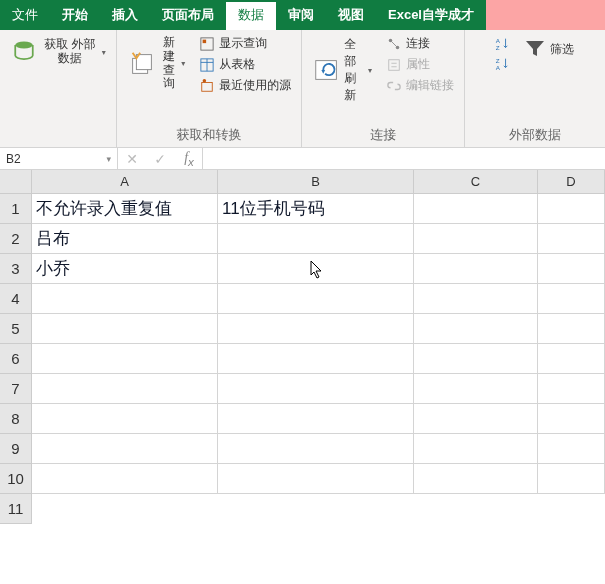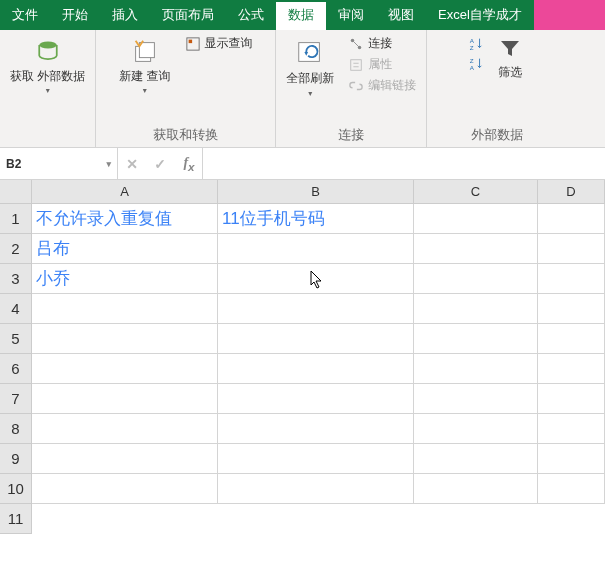--- a/index.html
+++ b/index.html
@@ -1,71 +1,70 @@
 <!DOCTYPE html>
 <html><head>
 <meta charset="utf-8">
 <style>
   * { margin: 0; padding: 0; box-sizing: border-box; font-family: "Microsoft YaHei", "Segoe UI", sans-serif; }
   body { background: #fff; width: 605px; height: 584px; overflow: hidden; }
 
   
-  .tabs { background: #ec4899; display: flex; align-items: stretch; height: 30px; font-size: 13px; color: #fff; }
+  .tabs { background: #fca5a5; display: flex; align-items: stretch; height: 30px; font-size: 13px; color: #fff; }
   .tab { padding: 6px 12px; background: #107c41; cursor: pointer; }
   .tab.file { background: #107c41; }
   .tab.active { background: #fff; color: #107c41; border-top: 2px solid #107c41; padding-top: 4px; }
-  .tab.inactive { background: #107c41; }
+  .tab.inactive { background: #107c41; font-weight: bold; }
 
   
   .ribbon { background: #f3f2f1; border-bottom: 1px solid #d4d4d4; height: 118px; display: flex; }
   .group { border-right: 1px solid #d4d4d4; padding: 4px 6px 2px 6px; display: flex; flex-direction: column; align-items: center; justify-content: space-between; }
   .group-body { display: flex; align-items: flex-start; gap: 6px; flex: 1; }
   .group-label { font-size: 13px; color: #666; text-align: center; padding: 2px 0 1px 0; }
-  .big-btn { display: flex; flex-direction: column; align-items: center; gap: 2px; font-size: 12px; color: #333; padding: 2px 4px; cursor: pointer; min-width: 48px; }
+  .big-btn { display: flex; flex-direction: row; align-items: center; gap: 2px; font-size: 12px; color: #333; padding: 2px 4px; cursor: pointer; min-width: 48px; }
   .big-btn .caret { font-size: 8px; color: #666; }
   .small-col { display: flex; flex-direction: column; gap: 2px; }
   .small-btn { display: flex; align-items: center; gap: 4px; font-size: 12px; color: #333; padding: 1px 4px; cursor: pointer; white-space: nowrap; }
   .small-btn.disabled { color: #aaa; }
   .icon-box { width: 32px; height: 32px; display: flex; align-items: center; justify-content: center; }
   .icon-sm { width: 16px; height: 16px; display: flex; align-items: center; justify-content: center; }
 
   
-  .fx-row { display: flex; border-bottom: 1px solid #d4d4d4; height: 32px; background: #fff; font-weight: bold; }
+  .fx-row { display: flex; border-bottom: 1px solid #d4d4d4; height: 22px; background: #fff; }
   .namebox { width: 118px; border-right: 1px solid #d4d4d4; font-size: 12px; padding: 0 6px; display: flex; align-items: center; justify-content: space-between; color: #333; }
   .namebox-caret { color: #888; font-size: 9px; }
   .fx-btns { display: flex; align-items: center; border-right: 1px solid #d4d4d4; }
   .fx-btn { width: 28px; height: 26px; display: flex; align-items: center; justify-content: center; color: #bbb; font-size: 14px; cursor: pointer; }
   .fx-label { font-style: italic; font-family: "Times New Roman", serif; color: #888; margin-left: 2px; font-size: 14px; }
   .fx-input { flex: 1; font-size: 13px; padding: 0 6px; }
 
   
   .sheet { position: relative; }
   .corner { position: absolute; top: 0; left: 0; width: 32px; height: 24px; background: #e6e6e6; border-right: 1px solid #ccc; border-bottom: 1px solid #ccc; }
   .col-headers { position: absolute; top: 0; left: 32px; right: 0; height: 24px; display: flex; background: #e6e6e6; border-bottom: 1px solid #ccc; }
   .col-h { border-right: 1px solid #ccc; display: flex; align-items: center; justify-content: center; font-size: 13px; color: #333; }
   .row-headers { position: absolute; top: 24px; left: 0; width: 32px; background: #e6e6e6; border-right: 1px solid #ccc; }
   .row-h { height: 30px; border-bottom: 1px solid #ccc; display: flex; align-items: center; justify-content: center; font-size: 15px; color: #333; }
   .cells { position: absolute; top: 24px; left: 32px; right: 0; }
   .row { display: flex; height: 30px; }
-  .cell { border-right: 1px solid #d4d4d4; border-bottom: 1px solid #d4d4d4; padding: 3px 4px; font-size: 17px; color: #3b82f6; overflow: hidden; white-space: nowrap; }
+  .cell { border-right: 1px solid #d4d4d4; border-bottom: 1px solid #d4d4d4; padding: 3px 4px; font-size: 17px; color: #0f172a; overflow: hidden; white-space: nowrap; }
   .colA { width: 186px; }
   .colB { width: 196px; }
   .colC { width: 124px; }
   .colD { width: 67px; }
   .cursor-ptr { position: absolute; font-size: 16px; color: #000; }
 </style>
 </head>
 <body>
 
 <div class="tabs">
   <div class="tab file">文件</div>
   <div class="tab inactive">开始</div>
   <div class="tab inactive">插入</div>
   <div class="tab inactive">页面布局</div>
-  <div class="tab inactive">公式</div>
   <div class="tab active">数据</div>
   <div class="tab inactive">审阅</div>
   <div class="tab inactive">视图</div>
   <div class="tab inactive">Excel自学成才</div>
 </div>
 
 <div class="ribbon">
 
   <div class="group">
     <div class="group-body">
@@ -100,20 +99,39 @@
       </div>
       <div class="small-col">
         <div class="small-btn">
           <span class="icon-sm">
             <svg width="14" height="14" viewBox="0 0 16 16">
                 <rect x="1" y="1" width="14" height="14" fill="none" stroke="#666"></rect>
                 <rect x="3" y="3" width="4" height="4" fill="#c55a11"></rect>
               </svg>
           </span>
           <span>显示查询</span>
+        </div>
+        <div class="small-btn">
+          <span class="icon-sm">
+            <svg width="14" height="14" viewBox="0 0 16 16">
+                <rect x="1" y="1" width="14" height="14" fill="none" stroke="#2e75b6"></rect>
+                <line x1="1" y1="5" x2="15" y2="5" stroke="#2e75b6"></line>
+                <line x1="8" y1="1" x2="8" y2="15" stroke="#2e75b6"></line>
+              </svg>
+          </span>
+          <span>从表格</span>
+        </div>
+        <div class="small-btn">
+          <span class="icon-sm">
+            <svg width="14" height="14" viewBox="0 0 16 16">
+                <rect x="2" y="4" width="12" height="10" fill="none" stroke="#c55a11"></rect>
+                <circle cx="5" cy="2" r="2" fill="#c55a11"></circle>
+              </svg>
+          </span>
+          <span>最近使用的源</span>
         </div>
       </div>
     </div>
     <div class="group-label">获取和转换</div>
   </div>
 
   <div class="group" style="min-width:150px">
     <div class="group-body">
       <div class="big-btn">
         <div class="icon-box">

